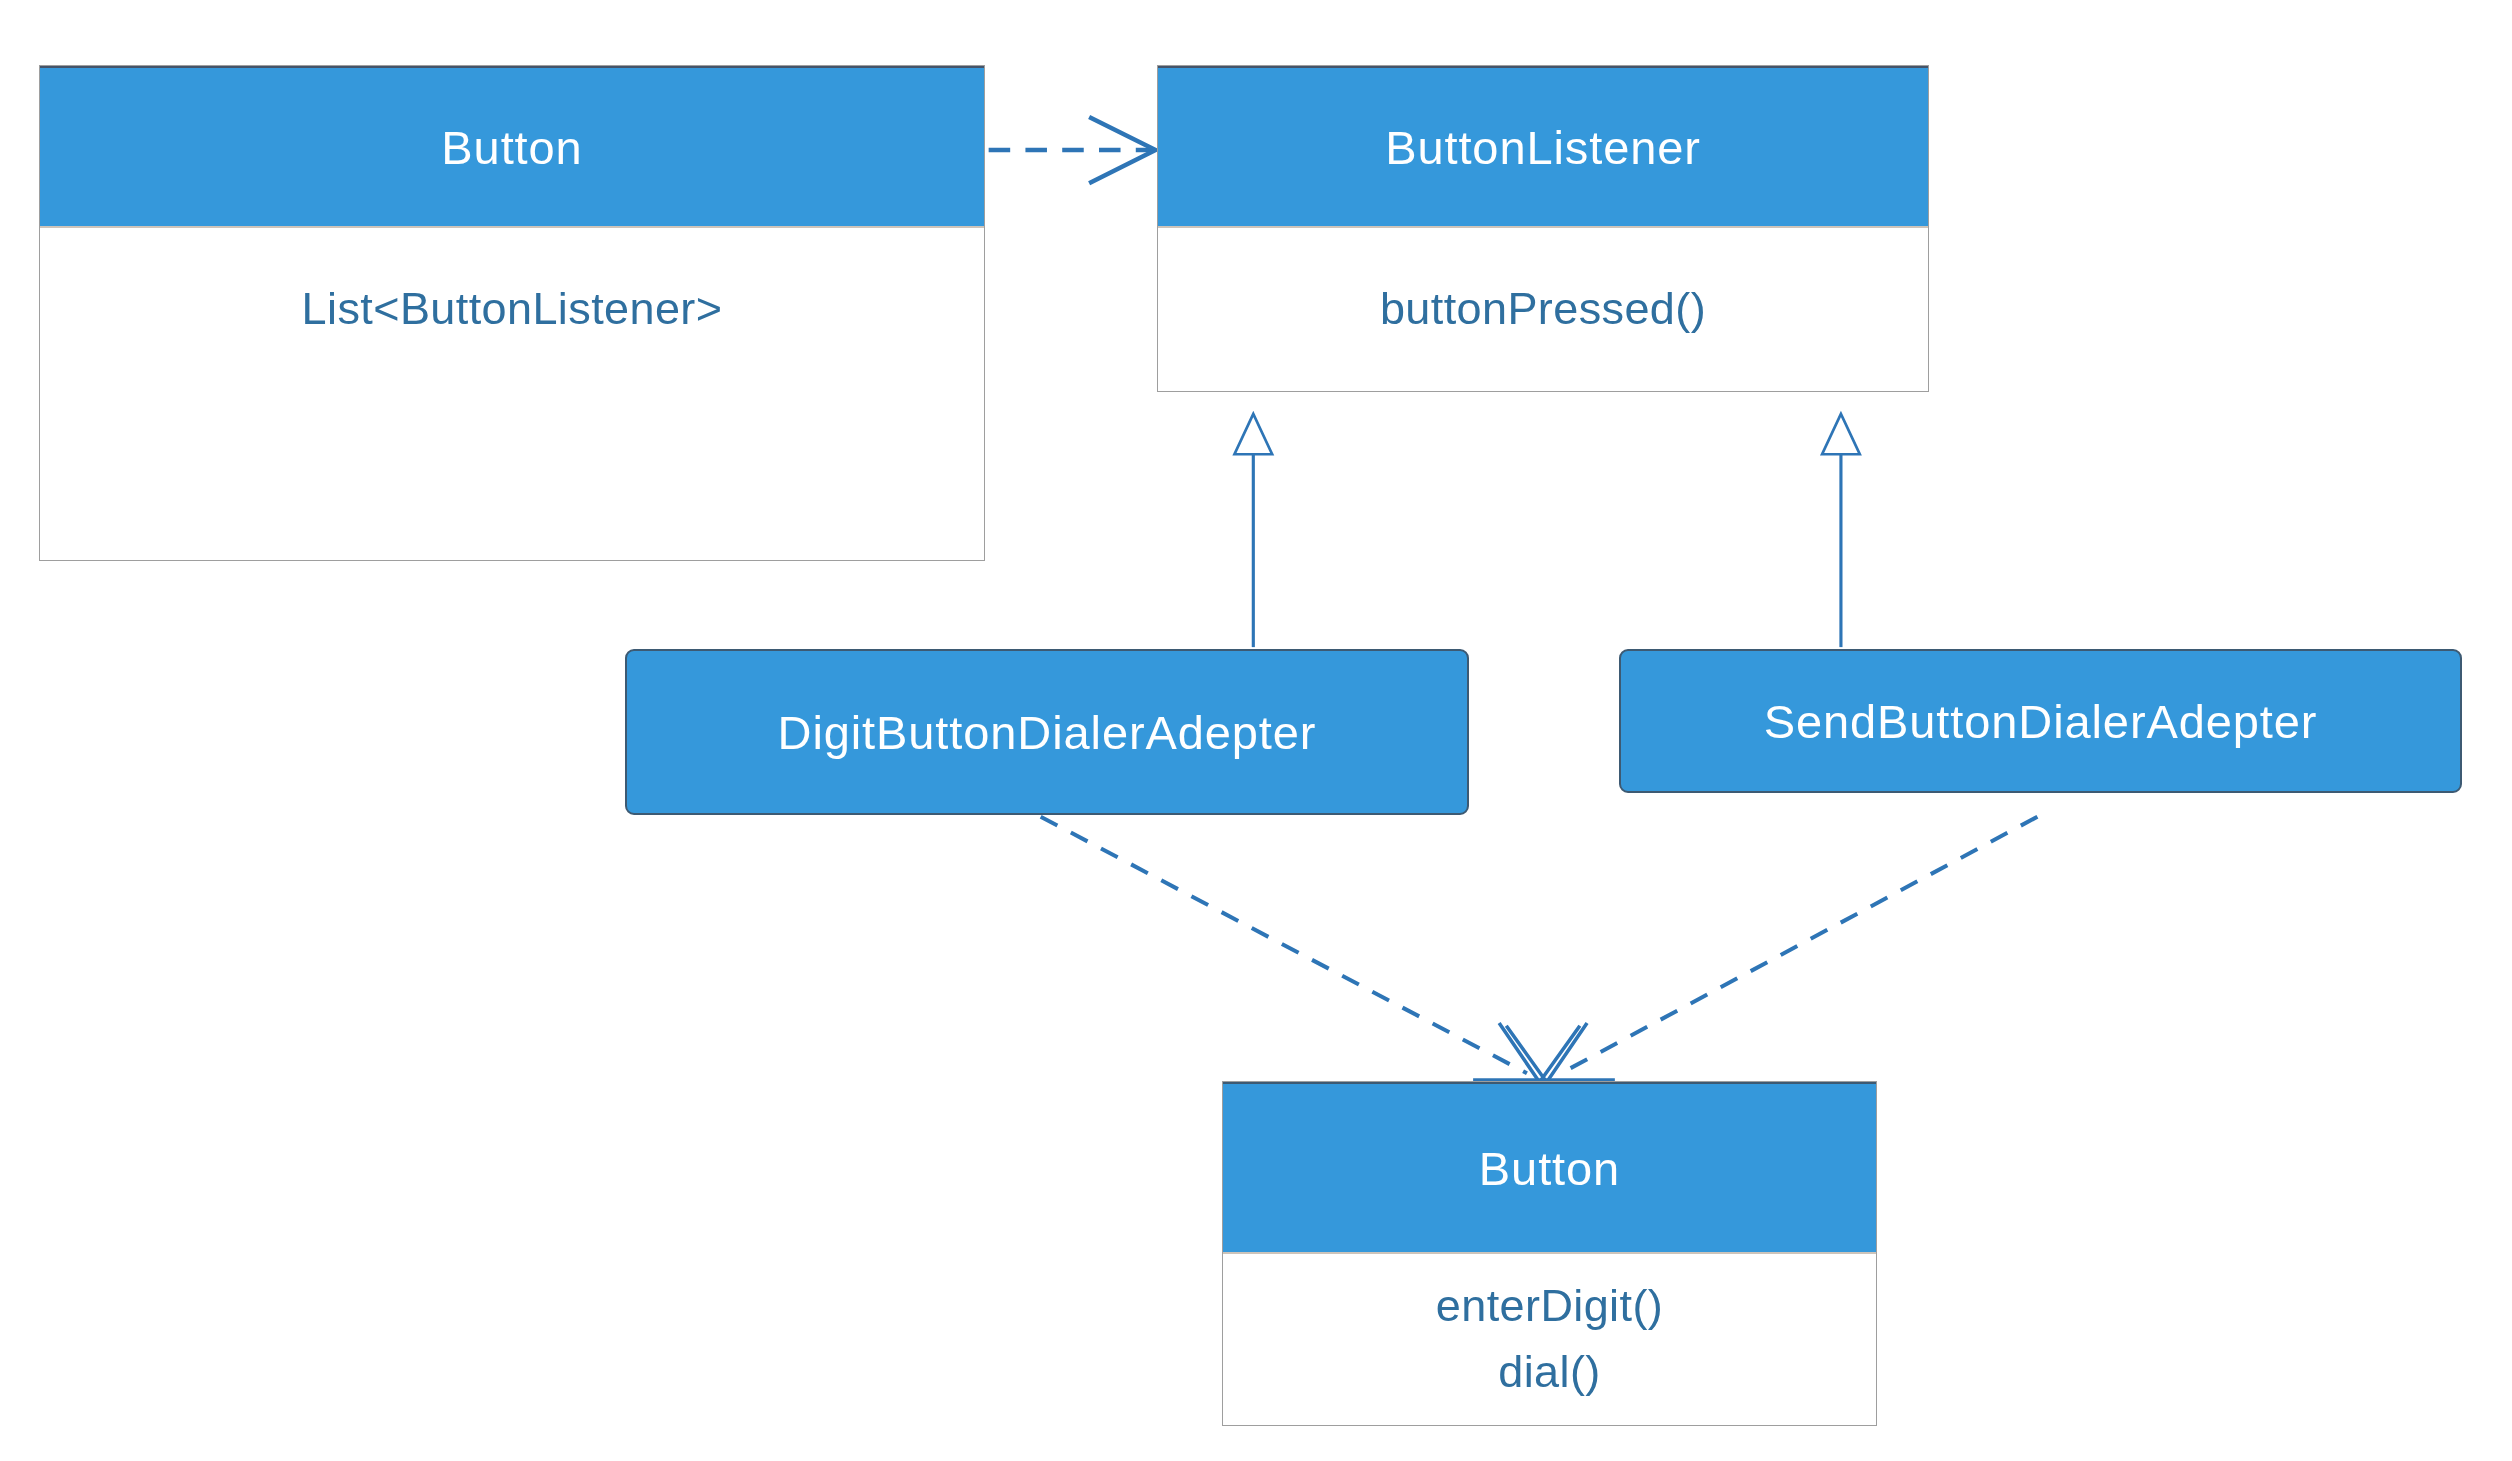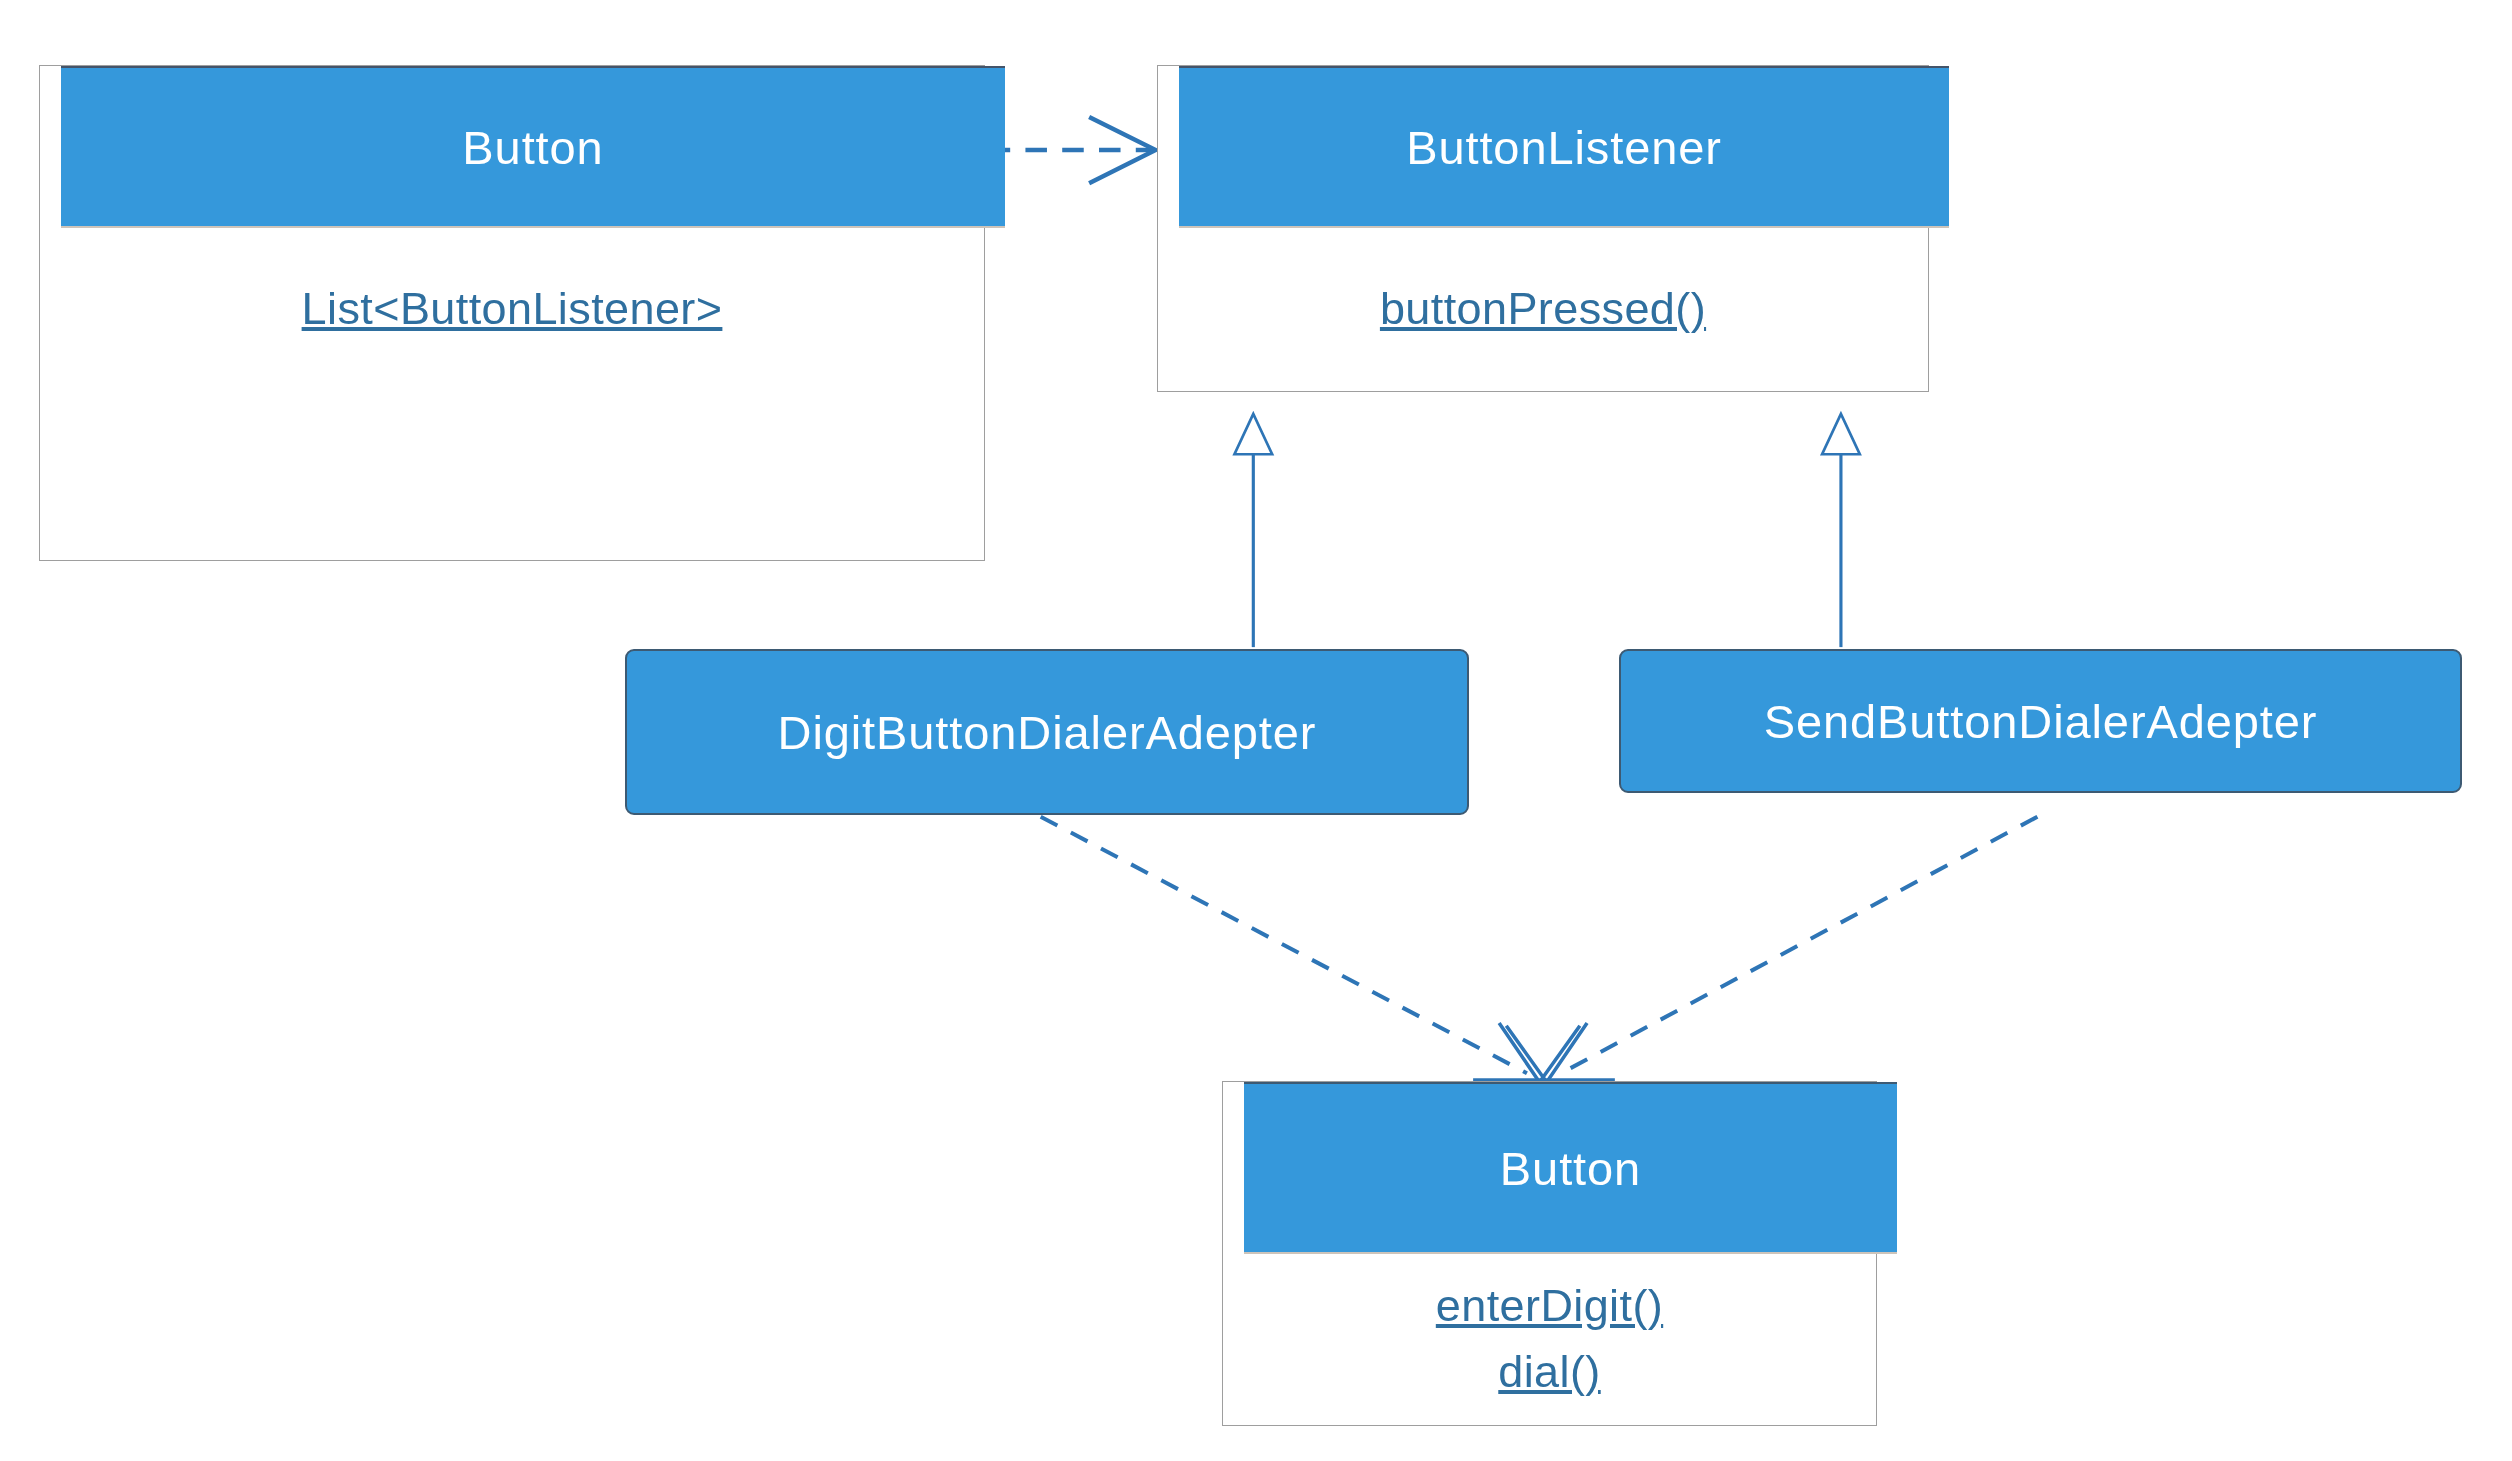--- a/index.html
+++ b/index.html
@@ -9,35 +9,35 @@
   }
   .uml-box {
     position:absolute; box-sizing:border-box; background:#ffffff;
     border:1.8px solid #9e9e9e;
   }
   .uml-header {
     box-sizing:border-box; width:100%;
     background:#3598db; color:#ffffff;
     border-top:2.7px solid #44546a; border-bottom:2.7px solid #cdc4ba;
     display:flex; align-items:center; justify-content:center;
-    font-size:47px; letter-spacing:0.9px;margin-left:21px;
+    font-size:47px; letter-spacing:0.9px;
   }
   .uml-compartment {
     box-sizing:border-box; width:100%;
     display:flex; flex-direction:column; align-items:center; justify-content:center;
     color:#2f6f9f; font-size:45px; letter-spacing:0.4px;
   }
   .uml-compartment.with-top-divider { border-top:2.7px solid #a6a6a6; }
   .blue-box {
     position:absolute; box-sizing:border-box;
     background:#3598db; border:2.7px solid #3d5a73; border-radius:9px;
     color:#ffffff; display:flex; align-items:center; justify-content:center;
     font-size:47px; letter-spacing:0.9px;
   }
-  .member-line { line-height:1.46;text-decoration:underline; }
+  .member-line { line-height:1.46; }
   svg.connectors {
     position:absolute; left:0; top:0; width:2512px; height:1462px;
     pointer-events:none;
   }
 </style>
 </head>
 <body>
 
 <div class="canvas">
 

